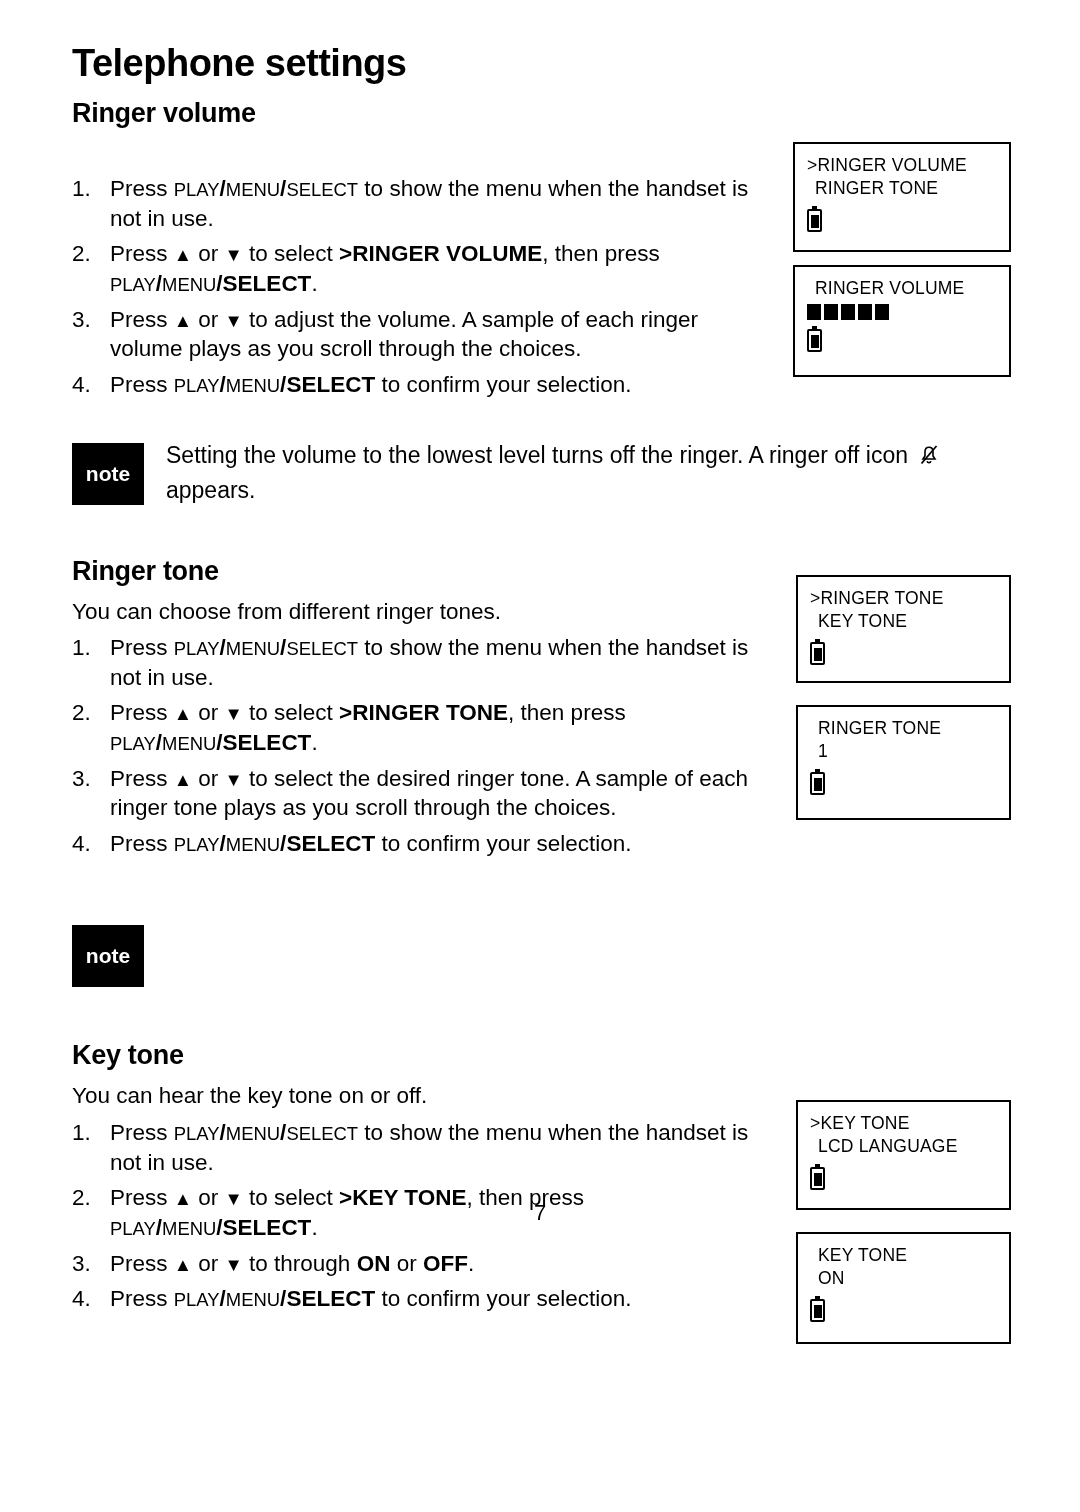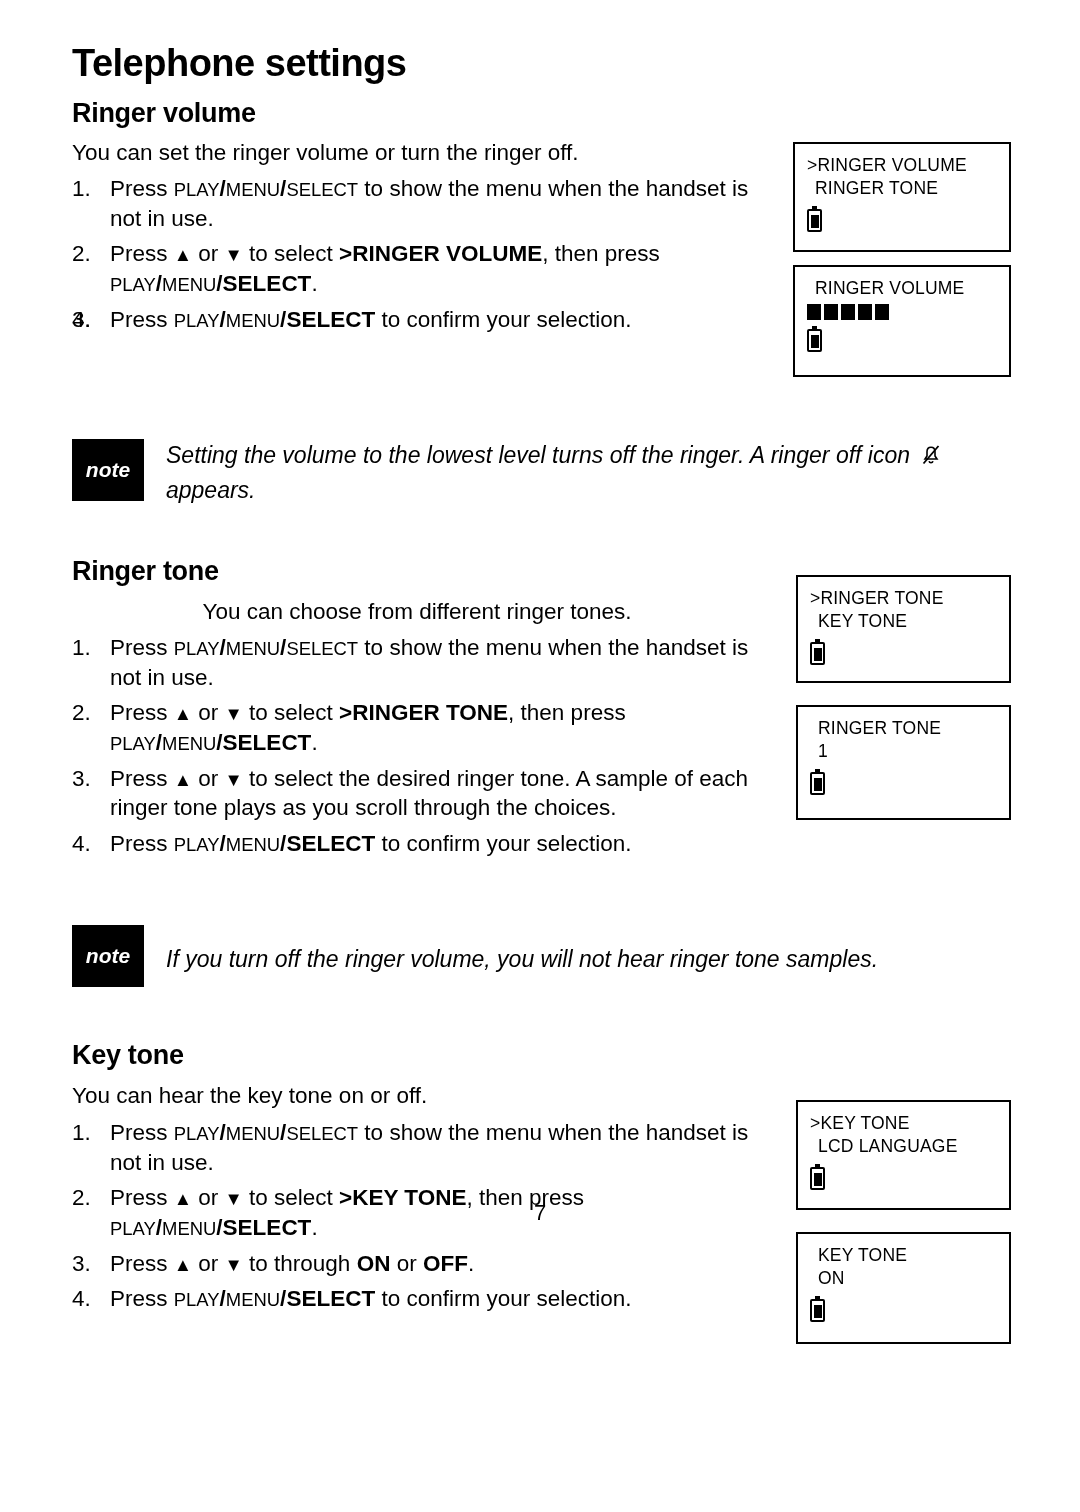--- a/index.html
+++ b/index.html
@@ -65,22 +65,21 @@
     font-weight: normal;
     font-size: 0.82em;
   }
   .arrow-up::before { content: "\25B2"; font-size: 0.82em; }
   .arrow-dn::before { content: "\25BC"; font-size: 0.82em; }
 
   
   .note-row {
     position: absolute;
     display: flex;
-    align-items: center;
-    font-style: italic;
+    align-items: flex-end;
   }
   .note-badge {
     width: 72px;
     height: 62px;
     background: #000000;
     color: #ffffff;
     font-size: 21px;
     font-weight: bold;
     display: flex;
     align-items: center;
@@ -163,33 +162,33 @@
 </style>
 </head>
 <body>
 
 <div class="page">
 
   <div class="page-title">Telephone settings</div>
 
   <div class="section-title" style="position:absolute; left:72px; top:98px;">Ringer volume</div>
 
-  <div class="intro" style="position:absolute; left:72px; top:138px; width:690px;">You can set the ringer volume or turn the ringer off.</div>
 
   <ol class="steps" style="position:absolute; left:72px; top:174px; width:700px;">
     <li class="step">
       <span class="num">1.</span>
       <span><span>Press </span><span class="sc">PLAY</span><span class="b">/</span><span class="sc">MENU</span><span class="b">/</span><span class="sc">SELECT</span><span> to show the menu when the handset is not in use.</span></span>
     </li>
     <li class="step">
       <span class="num">2.</span>
       <span><span>Press </span><span class="arrow-up"></span><span> or </span><span class="arrow-dn"></span><span> to select </span><span class="b">&gt;RINGER VOLUME</span><span>, then press </span><br><span class="sc">PLAY</span><span class="b">/</span><span class="sc">MENU</span><span class="b">/</span><span class="b">SELECT</span><span>.</span></span>
     </li>
     <li class="step">
       <span class="num">3.</span>
+      <span><span>Press </span><span class="arrow-up"></span><span> or </span><span class="arrow-dn"></span><span> to adjust the volume. A sample of each ringer volume plays as you scroll through the choices.</span></span>
     </li>
     <li class="step">
       <span class="num">4.</span>
       <span><span>Press </span><span class="sc">PLAY</span><span class="b">/</span><span class="sc">MENU</span><span class="b">/</span><span class="b">SELECT</span><span> to confirm your selection.</span></span>
     </li>
   </ol>
 
   <div class="lcd" style="left:793px; top:142px; width:218px; height:110px;">
     <div class="line">&gt;RINGER VOLUME</div>
     <div class="line indent">RINGER TONE</div>
@@ -218,21 +217,21 @@
           <path d="M9 18.2 a2.1 2.1 0 0 0 4 0" fill="none" stroke="#000" stroke-width="1.6"></path>
           <line x1="3.5" y1="20.5" x2="18.5" y2="3" stroke="#000" stroke-width="1.8"></line>
         </svg>
       </span>
       <span>appears.</span>
     </div>
   </div>
 
   <div class="section-title" style="position:absolute; left:72px; top:556px;">Ringer tone</div>
 
-  <div class="intro" style="position:absolute; left:72px; top:597px; width:690px;text-align:center;">You can choose from different ringer tones.</div>
+  <div class="intro" style="position:absolute; left:72px; top:597px; width:690px;">You can choose from different ringer tones.</div>
 
   <ol class="steps" style="position:absolute; left:72px; top:633px; width:700px;">
     <li class="step">
       <span class="num">1.</span>
       <span><span>Press </span><span class="sc">PLAY</span><span class="b">/</span><span class="sc">MENU</span><span class="b">/</span><span class="sc">SELECT</span><span> to show the menu when the handset is not in use.</span></span>
     </li>
     <li class="step">
       <span class="num">2.</span>
       <span><span>Press </span><span class="arrow-up"></span><span> or </span><span class="arrow-dn"></span><span> to select </span><span class="b">&gt;RINGER TONE</span><span>, then press </span><br><span class="sc">PLAY</span><span class="b">/</span><span class="sc">MENU</span><span class="b">/</span><span class="b">SELECT</span><span>.</span></span>
     </li>
@@ -253,21 +252,20 @@
   </div>
 
   <div class="lcd" style="left:796px; top:705px; width:215px; height:115px;">
     <div class="line indent">RINGER TONE</div>
     <div class="line indent">1</div>
     <div class="batt"></div>
   </div>
 
   <div class="note-row" style="left:72px; top:925px; width:930px;">
     <div class="note-badge">note</div>
-    <div class="note-text">If you turn off the ringer volume, you will not hear ringer tone samples.</div>
   </div>
 
   <div class="section-title" style="position:absolute; left:72px; top:1040px;">Key tone</div>
 
   <div class="intro" style="position:absolute; left:72px; top:1081px; width:690px;">You can hear the key tone on or off.</div>
 
   <ol class="steps" style="position:absolute; left:72px; top:1118px; width:700px;">
     <li class="step">
       <span class="num">1.</span>
       <span><span>Press </span><span class="sc">PLAY</span><span class="b">/</span><span class="sc">MENU</span><span class="b">/</span><span class="sc">SELECT</span><span> to show the menu when the handset is not in use.</span></span>

